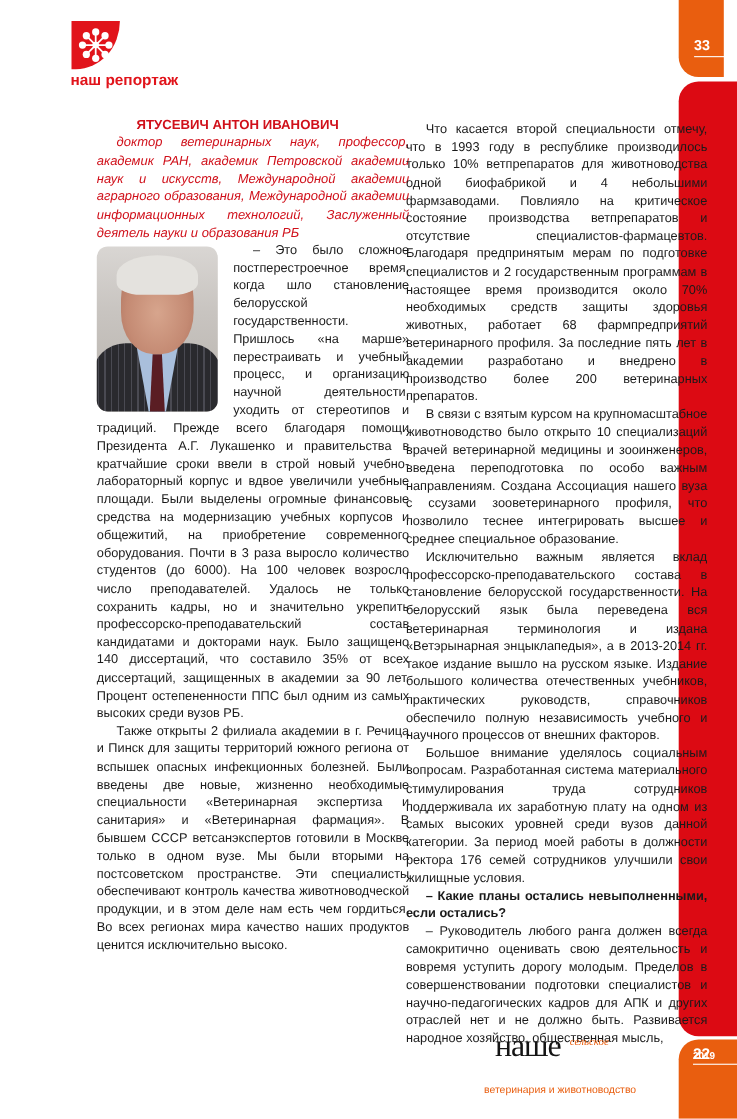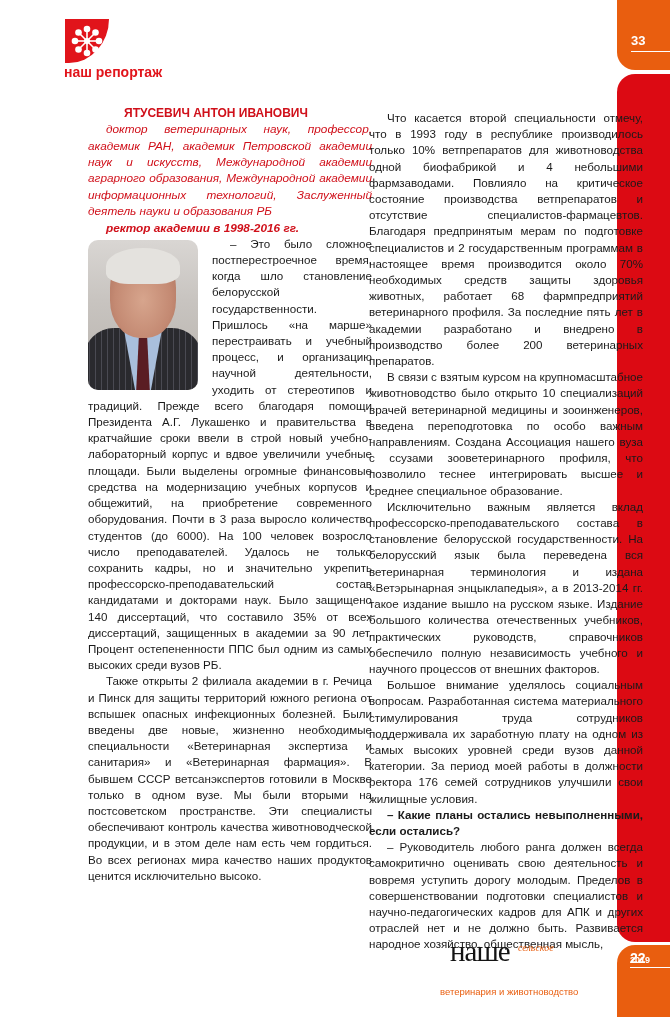--- a/index.html
+++ b/index.html
@@ -4,21 +4,21 @@
 <style>
   html, body { margin: 0; padding: 0; }
   body {
     width: 670px; height: 1017px; position: relative; overflow: hidden;
     background: #ffffff;
     font-family: "Liberation Sans", "DejaVu Sans", sans-serif;
     color: #1a1a1a;
   }
   
   .band-top {
-    position: absolute; left: 617px; top: 0; width: 53px; height: 70px;
+    position: absolute; left: 617px; top: 0; width: 41px; height: 70px;
     background: #e95e0f; border-bottom-left-radius: 18px;
   }
   .band-top .pg {
     position: absolute; left: 14px; top: 33px; font-weight: bold; font-size: 13px; color: #fff;
   }
   .band-top .rule {
     position: absolute; left: 14px; top: 51px; width: 39px; height: 1px; background: #fff;
   }
   .band-red {
     position: absolute; left: 617px; top: 74px; width: 53px; height: 868px;
@@ -128,21 +128,20 @@
       <circle cx="7.5" cy="24.5" r="3.3"></circle>
         <circle cx="24.5" cy="24.5" r="3.3"></circle>
     </g>
   </svg>
 </div>
 <div class="section-label">наш репортаж</div>
 
 <div class="col col-left">
   <p class="author-name">ЯТУСЕВИЧ АНТОН ИВАНОВИЧ</p>
   <p class="author-titles">доктор ветеринарных наук, профессор, академик РАН, академик Петровской академии наук и искусств, Международной академии аграрного образования, Международной академии информационных технологий, Заслуженный деятель науки и образования РБ</p>
-  <p class="author-rector">ректор академии в 1998-2016 гг.</p>
   <div class="photo">
     <div class="suit"></div>
     <div class="shirt"></div>
     <div class="tie"></div>
     <div class="head"></div>
     <div class="hair"></div>
   </div>
   <p>– Это было сложное постперестроечное время, когда шло становление белорусской государственности. Пришлось «на марше» перестраивать и учебный процесс, и организацию научной деятельности, уходить от стереотипов и традиций. Прежде всего благодаря помощи Президента А.Г. Лукашенко и правительства в кратчайшие сроки ввели в строй новый учебно-лабораторный корпус и вдвое увеличили учебные площади. Были выделены огромные финансовые средства на модернизацию учебных корпусов и общежитий, на приобретение современного оборудования. Почти в 3 раза выросло количество студентов (до 6000). На 100 человек возросло число преподавателей. Удалось не только сохранить кадры, но и значительно укрепить профессорско-преподавательский состав кандидатами и докторами наук. Было защищено 140 диссертаций, что составило 35% от всех диссертаций, защищенных в академии за 90 лет. Процент остепененности ППС был одним из самых высоких среди вузов РБ.</p>
   <p>Также открыты 2 филиала академии в г. Речица и Пинск для защиты территорий южного региона от вспышек опасных инфекционных болезней. Были введены две новые, жизненно необходимые специальности «Ветеринарная экспертиза и санитария» и «Ветеринарная фармация». В бывшем СССР ветсанэкспертов готовили в Москве только в одном вузе. Мы были вторыми на постсоветском пространстве. Эти специалисты обеспечивают контроль качества животноводческой продукции, и в этом деле нам есть чем гордиться. Во всех регионах мира качество наших продуктов ценится исключительно высоко.</p>
 </div>

